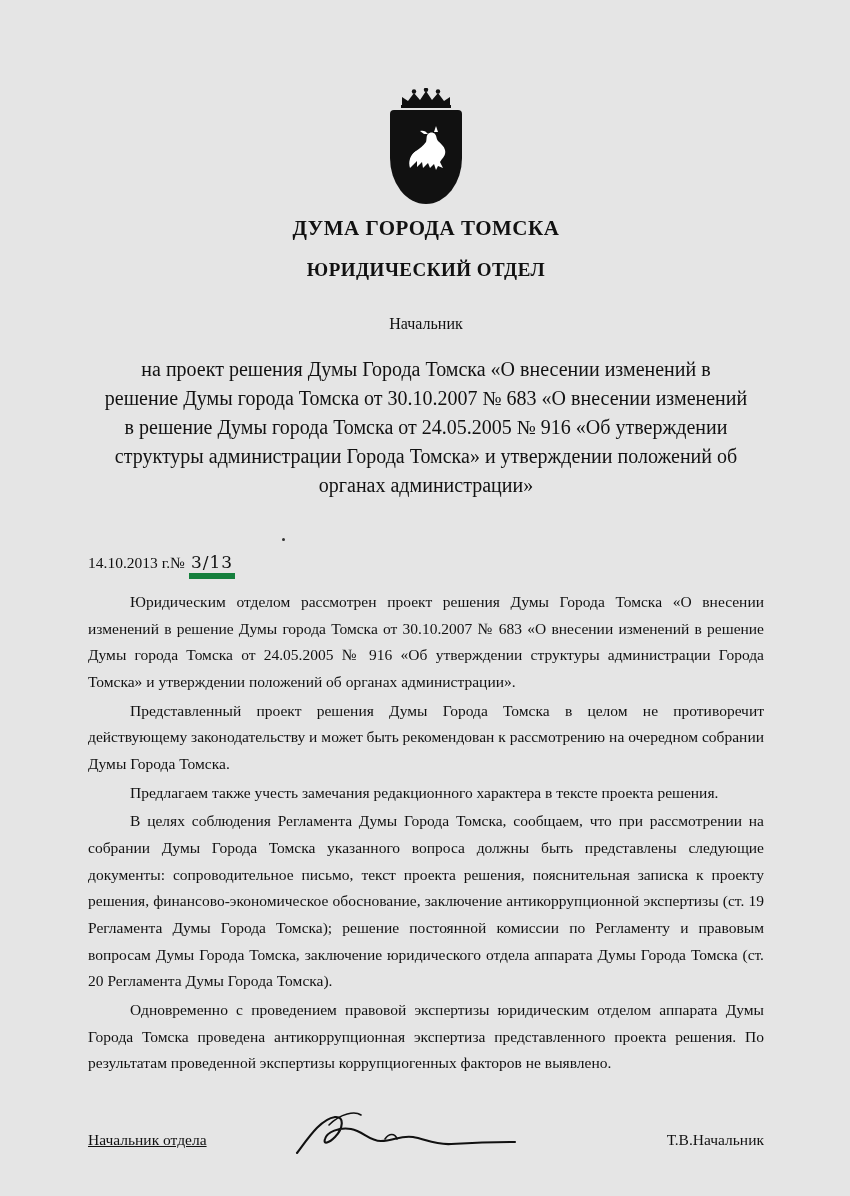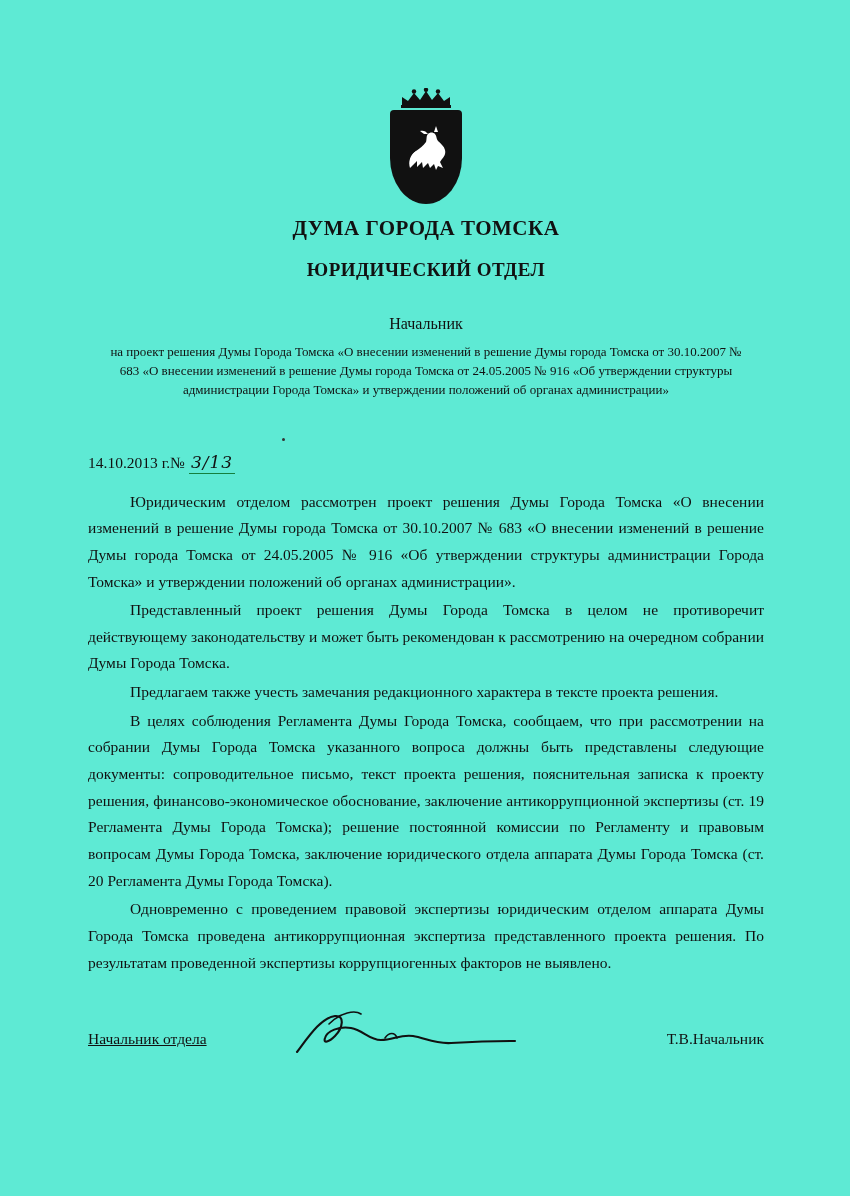--- a/index.html
+++ b/index.html
@@ -14,21 +14,21 @@
     color: #111111;
     position: relative;
     overflow: hidden;
   }
   .page {
     position: absolute;
     left: 0;
     top: 0;
     width: 850px;
     height: 1196px;
-    background: #5eead4;
+    background: #e5e5e5;
   }
   .content {
     position: absolute;
     left: 88px;
     top: 60px;
     width: 676px;
   }
 
   
   .emblem-wrap {
@@ -78,46 +78,45 @@
     letter-spacing: 0.5px;
     margin-top: 18px;
   }
   .doc-kind {
     text-align: center;
     font-size: 16px;
     margin-top: 34px;
   }
   .doc-subject {
     text-align: center;
-    font-size: 13px;
+    font-size: 20px;
     line-height: 1.45;
-    margin-top: 10px;
+    margin-top: 22px;
     padding: 0 16px;
   }
 
   
   .meta-row {
     display: flex;
     justify-content: flex-start;
     align-items: flex-end;
     margin-top: 52px;
     font-size: 15.5px;
   }
   .meta-date { white-space: nowrap; }
   .meta-number {
     position: relative;
     white-space: nowrap;
     padding-right: 6px;
   }
   .meta-number .num-hand {
     font-family: "DejaVu Serif", serif;
-    font-style: italic;
     font-size: 17px;
     letter-spacing: 1px;
-    border-bottom: 1px solid #15803d;
+    border-bottom: 6px solid #15803d;
     padding: 0 2px 1px 2px;
     margin-left: 4px;
   }
   .stray-dot {
     position: absolute;
     left: 112px;
     top: -14px;
     width: 3px;
     height: 3px;
     background: #333;

